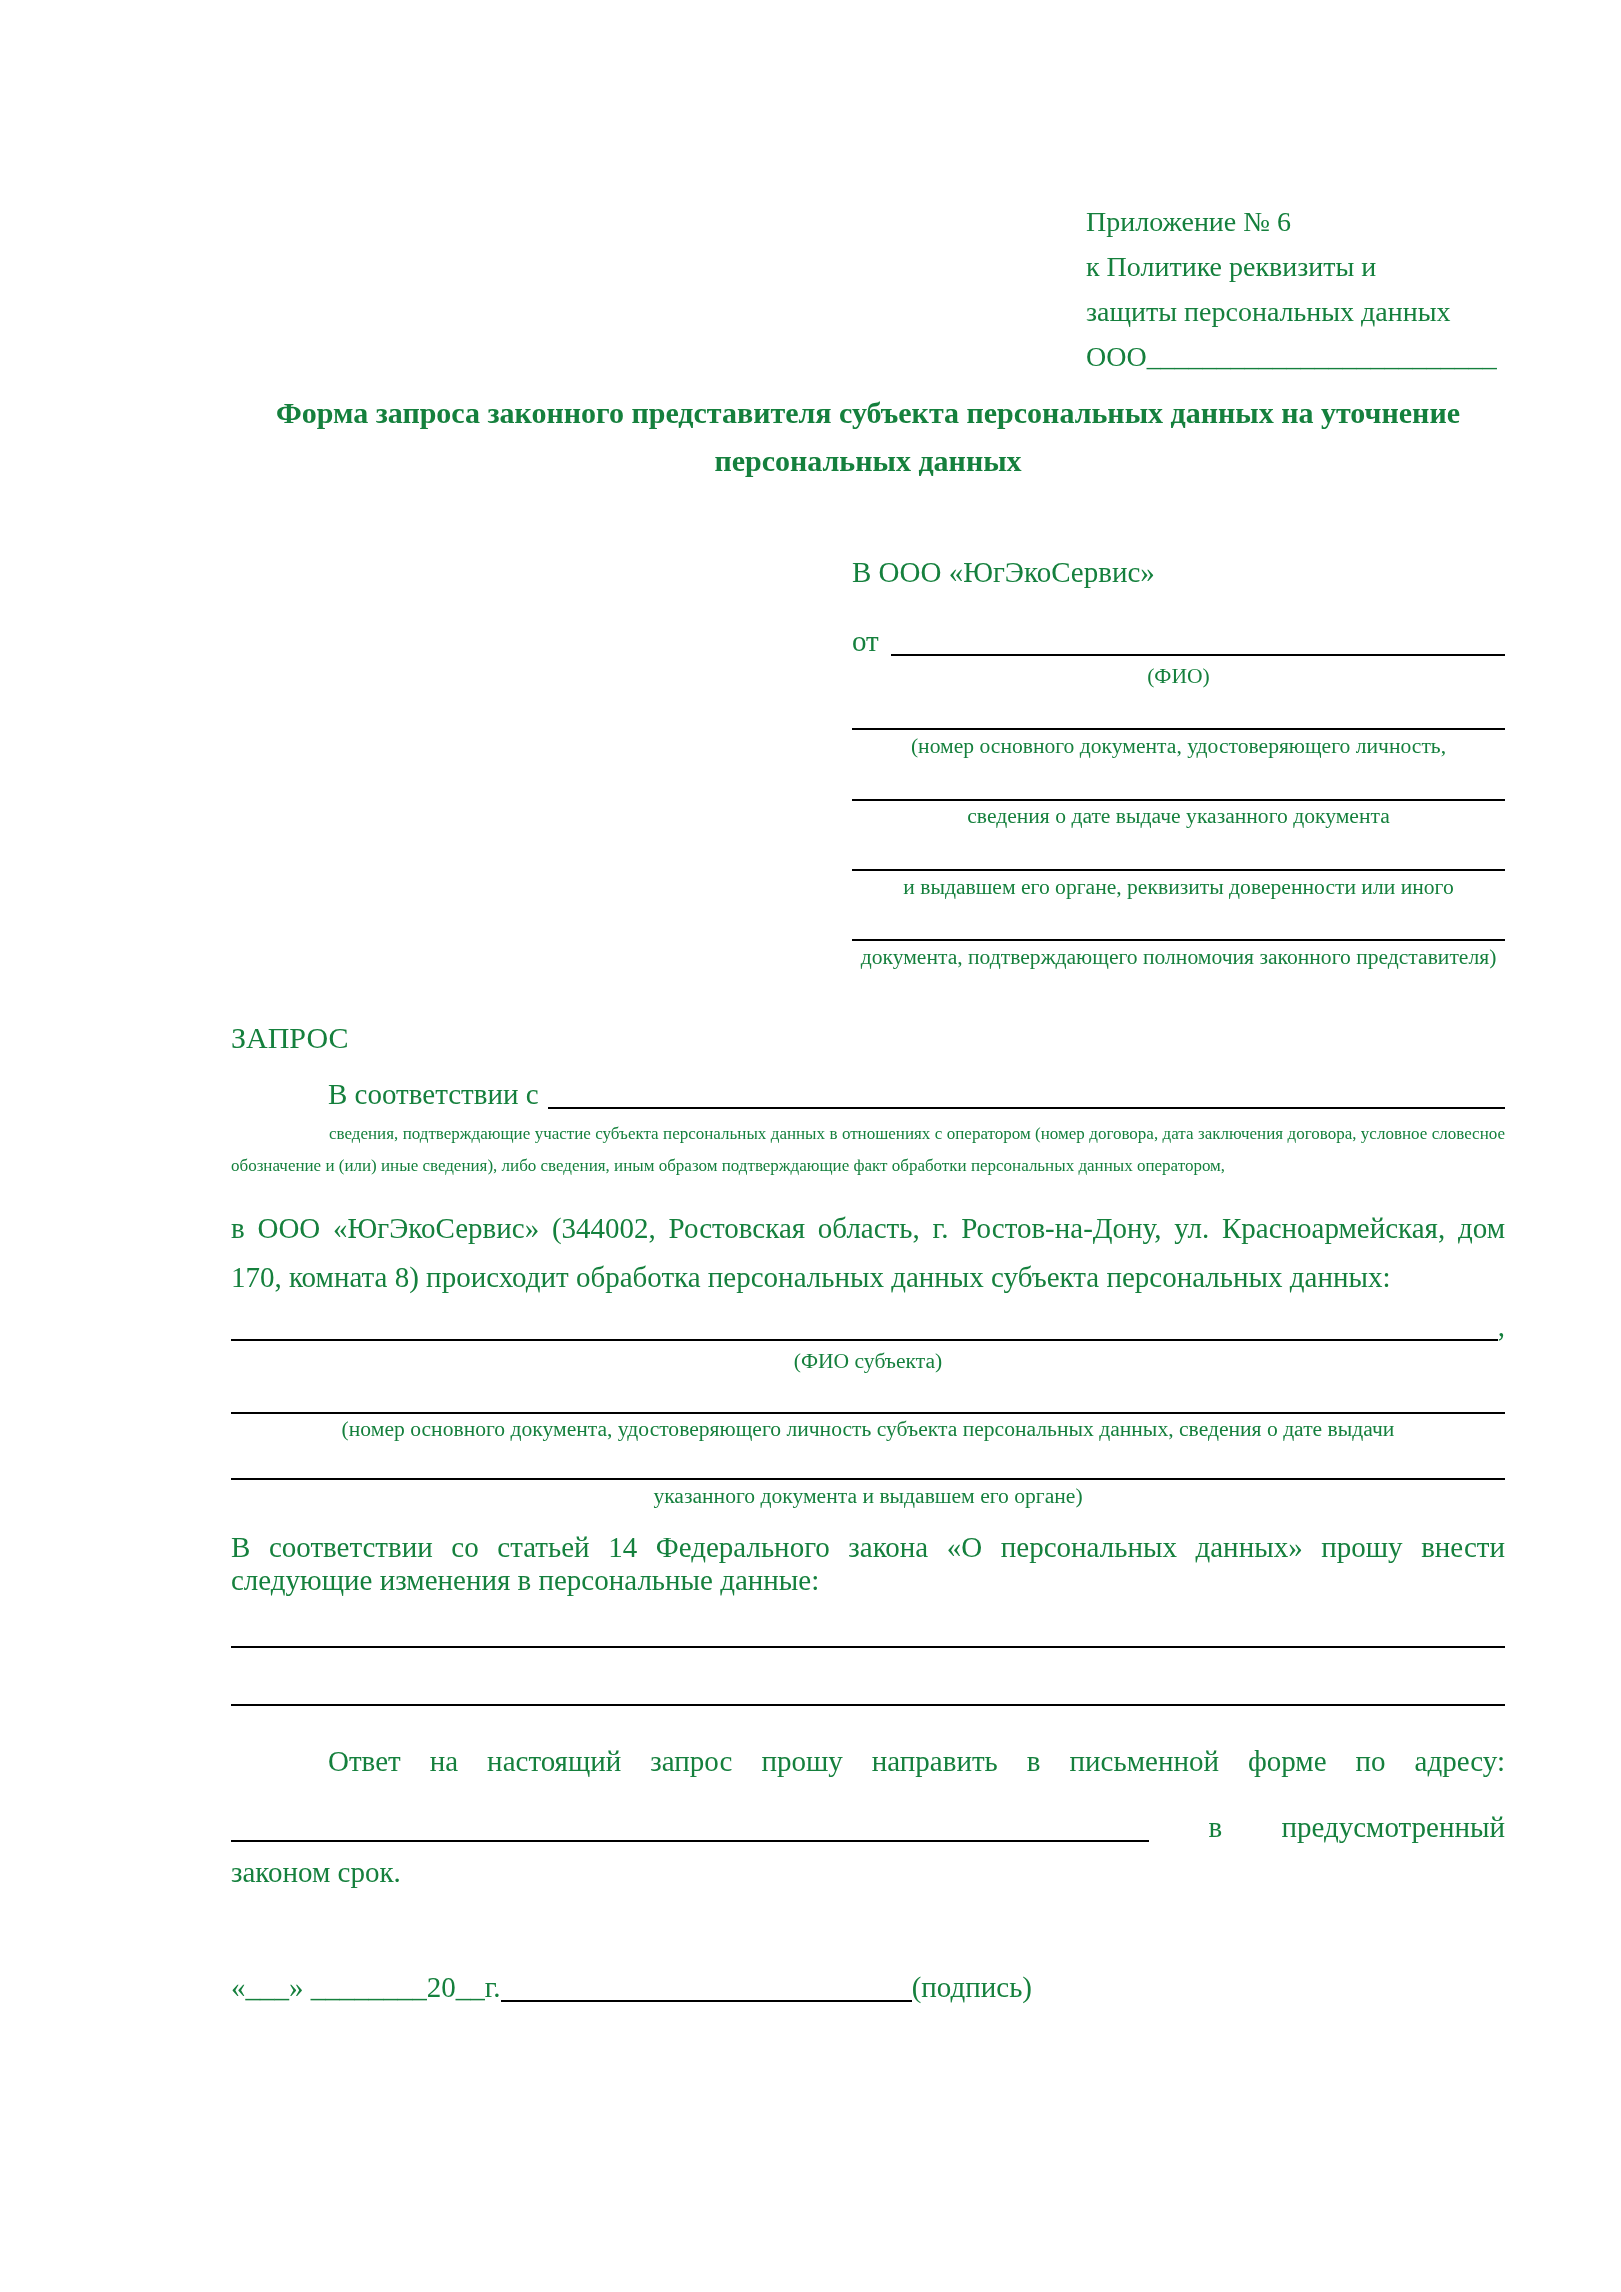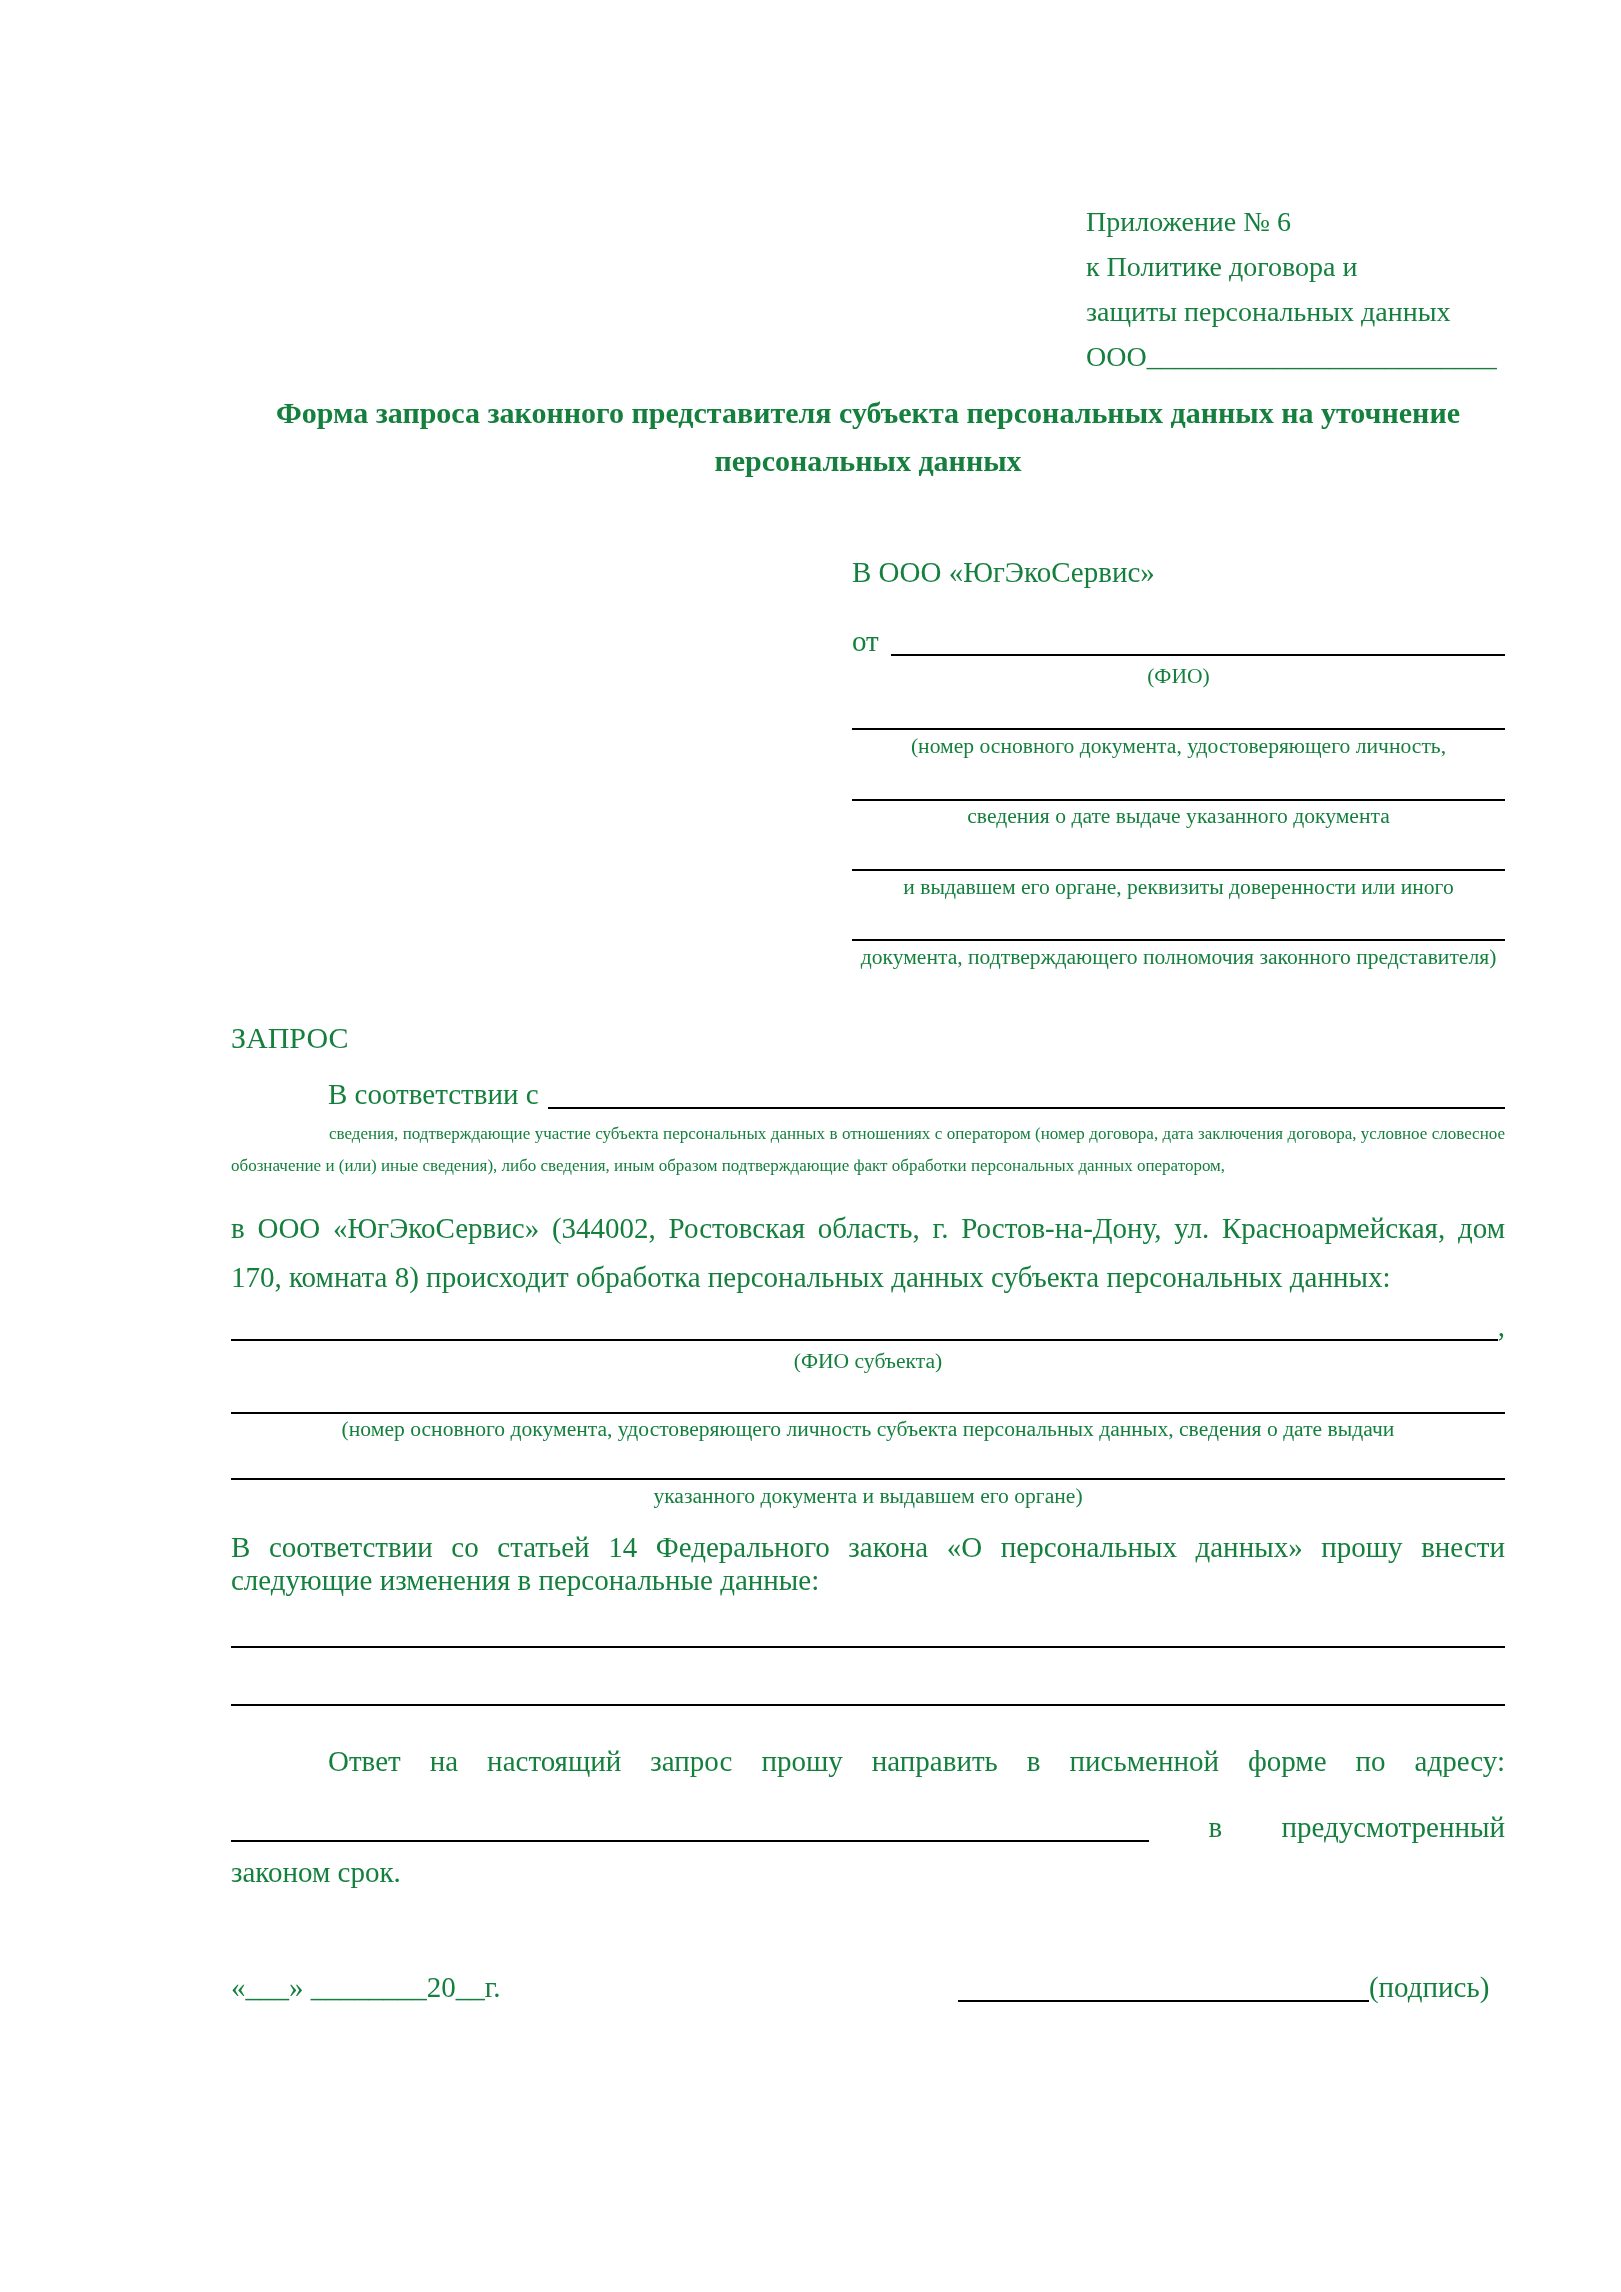--- a/index.html
+++ b/index.html
@@ -64,32 +64,32 @@
     font-size: 29px;
     line-height: 37px;
     margin-top: 37px;
     text-align: justify;
     text-align-last: justify;
     text-indent: 97px;
   }
   .answer-line { font-size: 29px; line-height: 37px; margin-top: 29px; justify-content: space-between; }
   .ans-fill { width: 918px; border-bottom: 2.9px solid #000; align-self: flex-end; margin-bottom: 3.9px; }
   .answer-tail { font-size: 29px; line-height: 37px; margin-top: 8px; }
-  .footer-row { font-size: 29px; line-height: 37px; margin-top: 78px; justify-content: space-between; }
+  .footer-row { font-size: 29px; line-height: 37px; margin-top: 78px; }
   .sig-group { display: flex; align-items: flex-end; margin-right: 15.7px; }
   .sig-fill { width: 411px; border-bottom: 2.9px solid #000; margin-bottom: 3.9px; }
 </style>
 </head>
 <body>
 
 <div class="page">
 
   <div class="header-note">
     <div>Приложение № 6</div>
-    <div>к Политике договора и</div>
+    <div>к Политике реквизиты и</div>
     <div>защиты персональных данных</div>
     <div><span>ООО</span><span>_________________________</span></div>
   </div>
 
   <div class="doc-title">Форма запроса законного представителя субъекта персональных данных на уточнение персональных данных</div>
 
   <div class="addr">
     <div>В ООО «ЮгЭкоСервис»</div>
     <div class="row from-row">
       <span>от</span>

